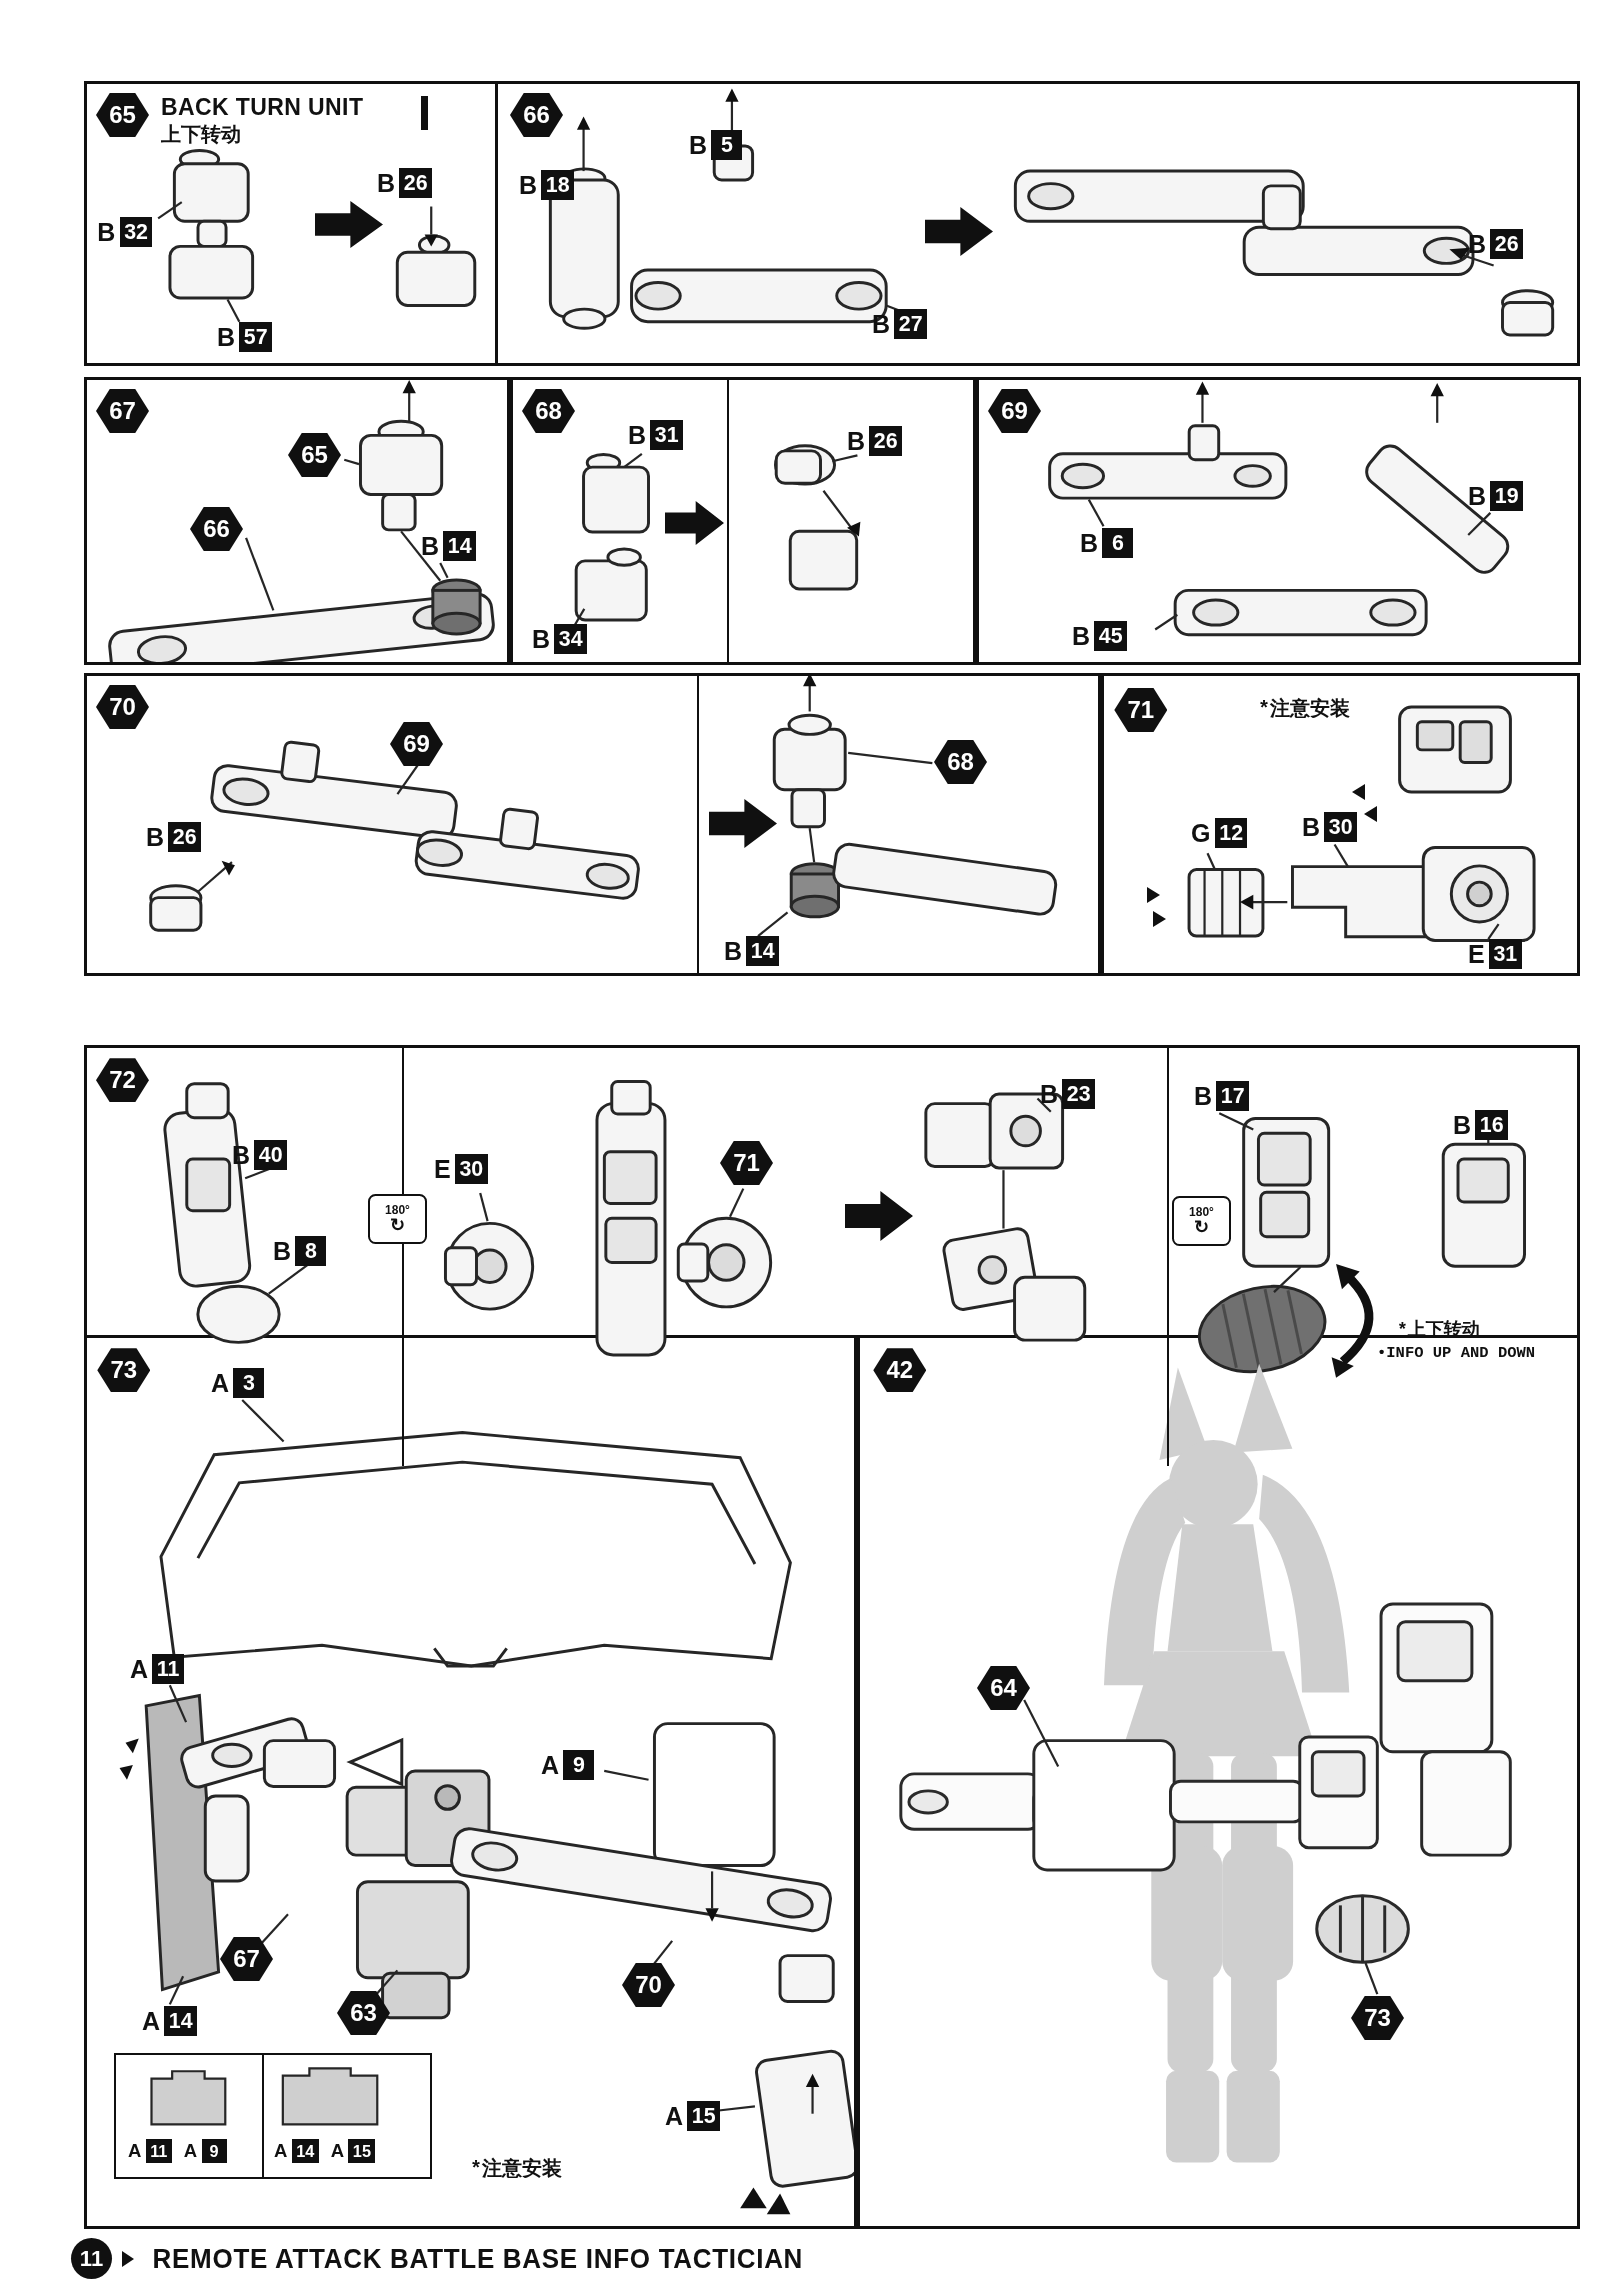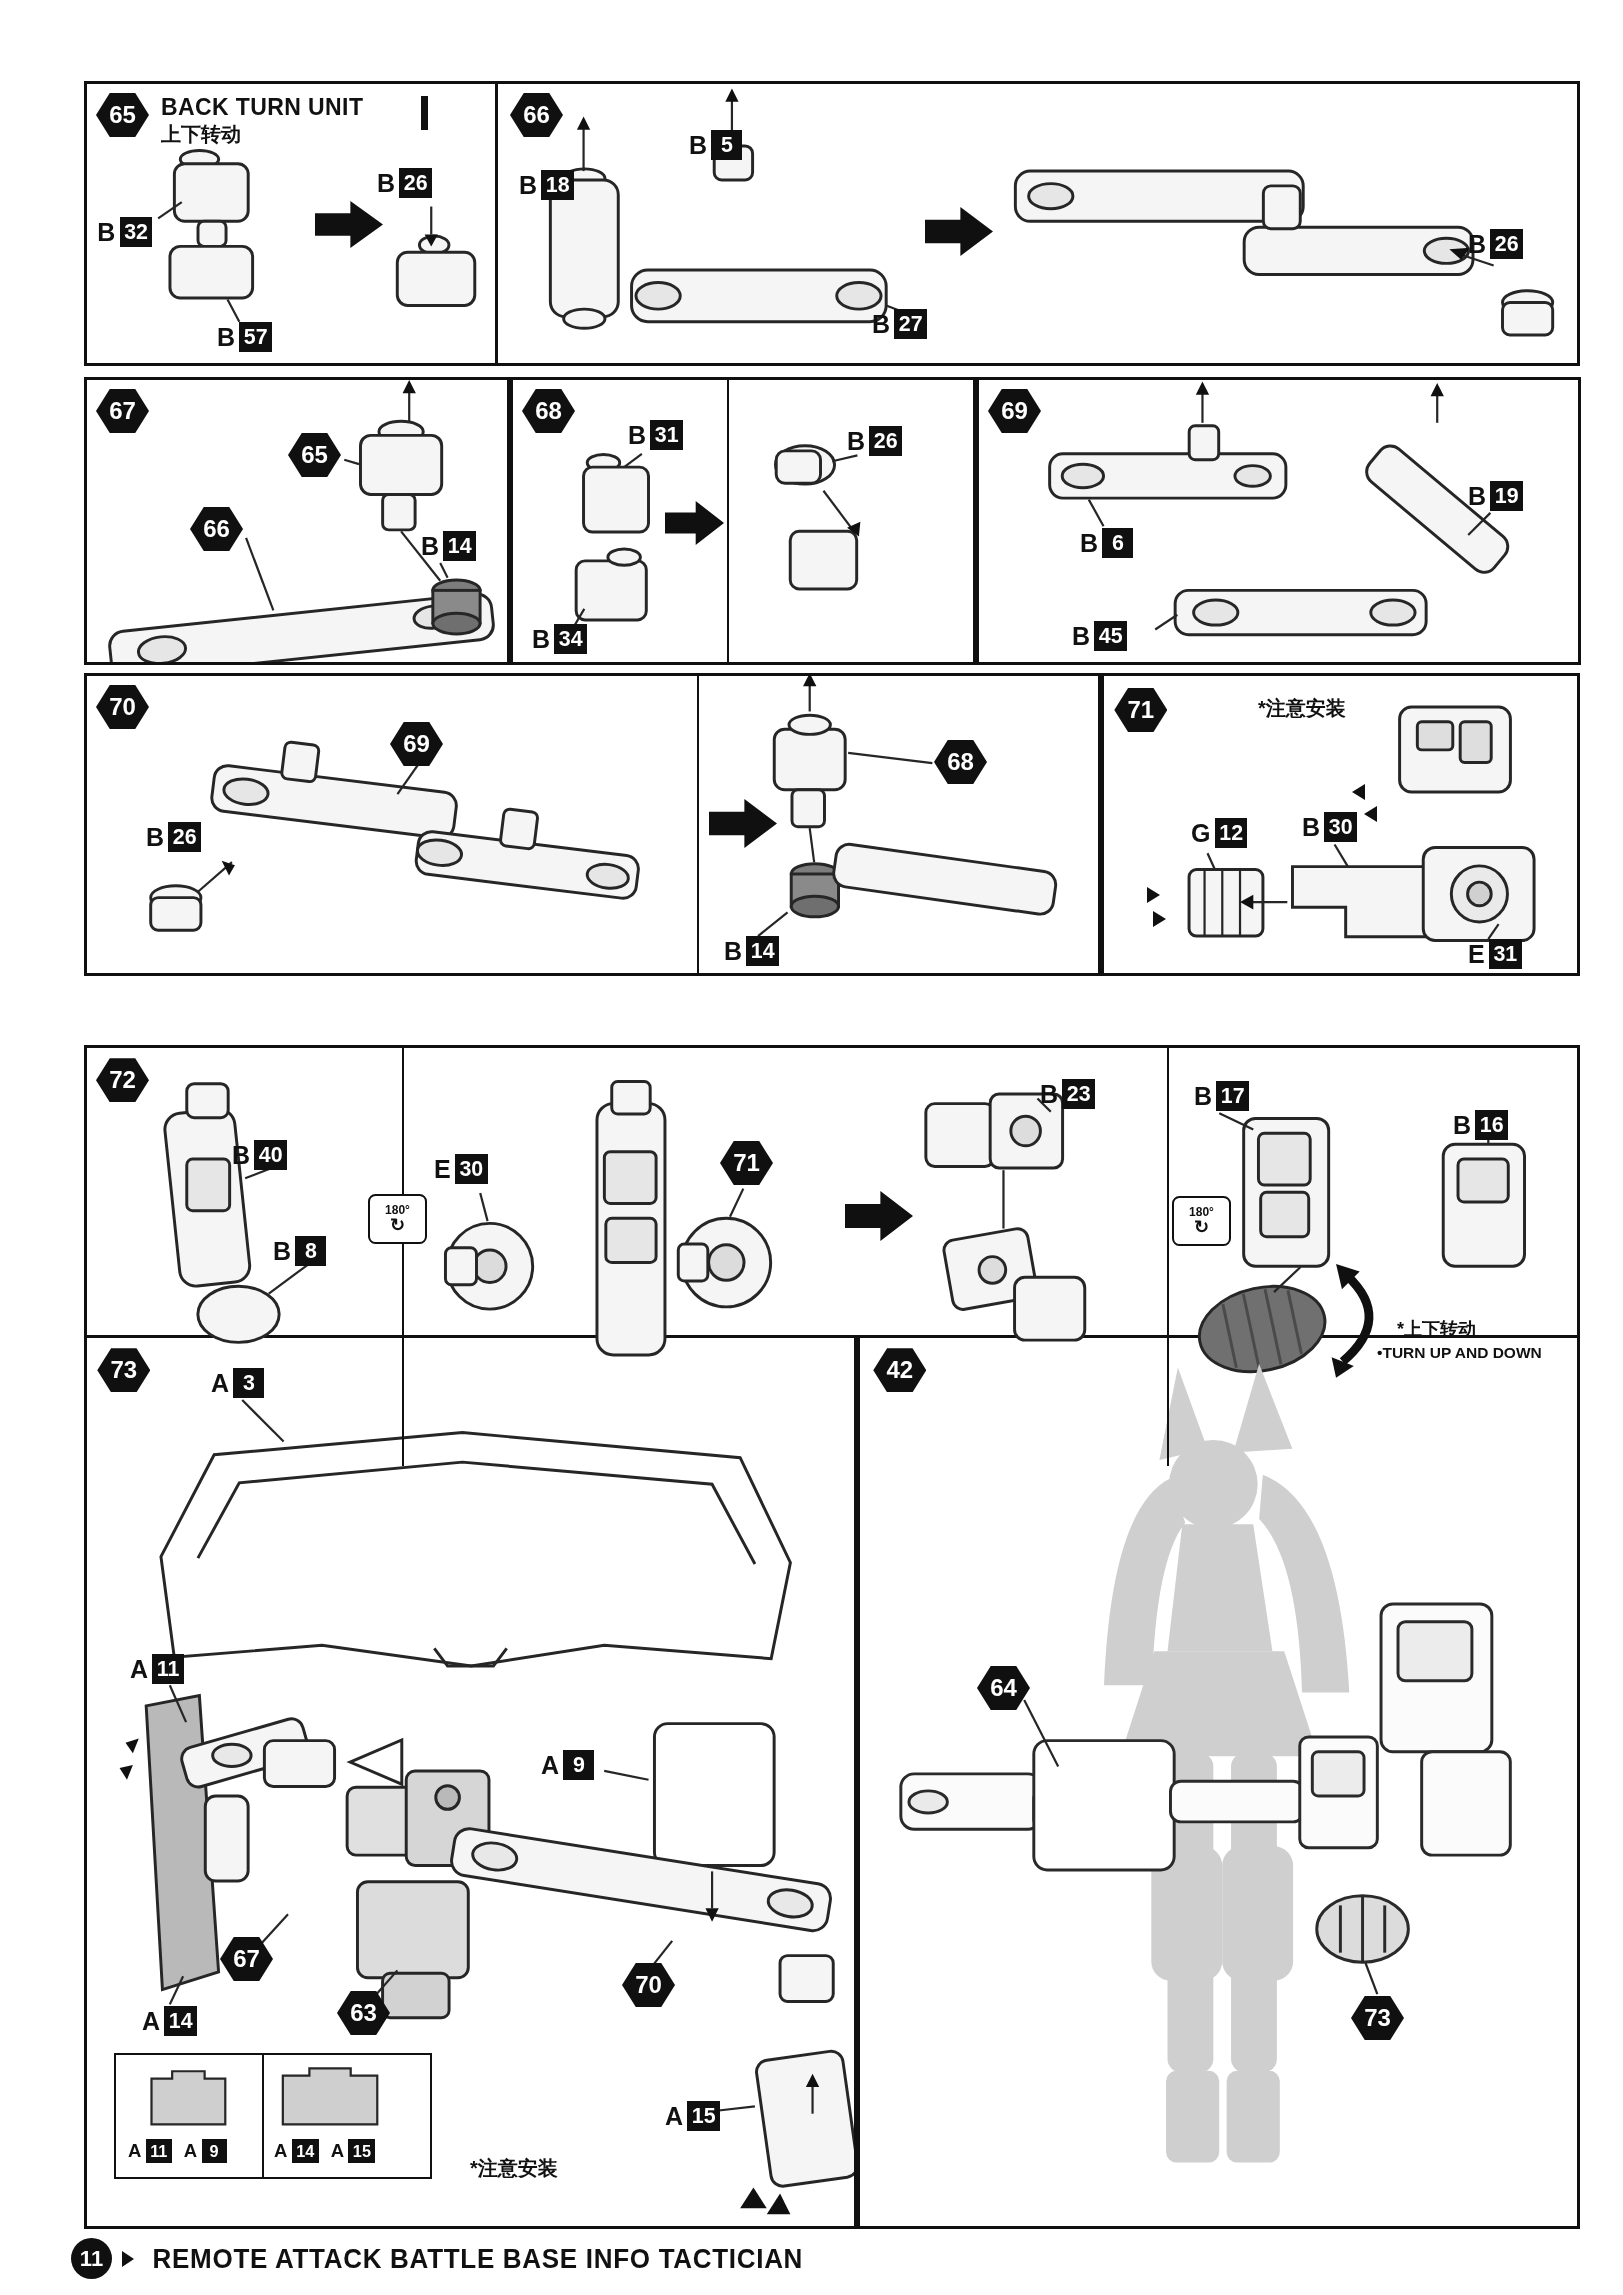--- a/index.html
+++ b/index.html
@@ -8,21 +8,21 @@
   .hex{position:absolute;width:53px;height:44px;background:#101010;color:#fff;font-weight:bold;font-size:24px;display:flex;align-items:center;justify-content:center;clip-path:polygon(26% 0,74% 0,100% 50%,74% 100%,26% 100%,0 50%);z-index:6;}
   .plabel{position:absolute;display:flex;align-items:center;gap:4.4px;font-weight:bold;z-index:6;white-space:nowrap;}
   .pletter{font-size:25px;}
   .pbox{display:inline-flex;align-items:center;justify-content:center;min-width:31px;height:30px;padding:0 4.4px;background:#101010;color:#fff;font-size:21.4px;}
   .plabel.sm .pletter{font-size:18.5px;}
   .plabel.sm .pbox{min-width:25px;height:24px;font-size:16.3px;}
   .bigarrow{position:absolute;background:#101010;clip-path:polygon(0 26%,52% 26%,52% 0,100% 50%,52% 100%,52% 74%,0 74%);z-index:5;}
   .vdiv{position:absolute;top:0;bottom:0;width:2.2px;background:#101010;z-index:2;}
   .title{position:absolute;font-weight:bold;font-size:23px;letter-spacing:0.4px;white-space:nowrap;z-index:6;}
   .subtitle{position:absolute;font-weight:bold;font-size:20px;white-space:nowrap;z-index:6;}
-  .note{position:absolute;font-weight:bold;font-size:20px;white-space:nowrap;z-index:6;}
+  .note{position:absolute;font-weight:bold;font-size:20px;white-space:nowrap;z-index:6;font-family:Liberation Mono, monospace;}
   .note.sm{font-size:15.5px;}
   .tick{position:absolute;width:7.4px;height:34px;background:#101010;z-index:6;}
   .rot{position:absolute;width:59px;height:50px;border:2.2px solid #101010;border-radius:7.4px;background:#fff;display:flex;flex-direction:column;align-items:center;justify-content:center;font-weight:bold;z-index:7;}
   .rot .rlab{font-size:12px;line-height:1.05;}
   .rot .rarr{font-size:18px;line-height:1;}
   .illus{position:absolute;left:0;top:0;z-index:1;}
   .tri{position:absolute;width:0;height:0;border-style:solid;z-index:6;}
   .tri.left{border-width:8.1px 13.3px 8.1px 0;border-color:transparent #101010 transparent transparent;}
   .tri.right{border-width:8.1px 0 8.1px 13.3px;border-color:transparent transparent transparent #101010;}
   .inset{position:absolute;border:2.2px solid #101010;background:#fff;z-index:5;}
@@ -353,21 +353,21 @@
   <span class="rot" style="left:281px;top:146px">
       <span class="rlab">180°</span>
       <span class="rarr">↻</span>
     </span>
   <span class="rot" style="left:1085px;top:148px">
       <span class="rlab">180°</span>
       <span class="rarr">↻</span>
     </span>
   <span class="bigarrow" style="left:758px;top:143px;width:68px;height:50px"></span>
   <span class="note" style="left:1310px;top:269px;font-size:18px">*上下转动</span>
-  <span class="note sm" style="left:1290px;top:296px">•TURN UP AND DOWN</span>
+  <span class="note sm" style="left:1290px;top:296px">•INFO UP AND DOWN</span>
   <svg class="illus" width="1490" height="333" viewBox="0 0 2016 450">
     <g fill="#f5f5f5" stroke="#262626" stroke-width="4">
       <g transform="rotate(-6 160 200)">
           <rect x="115" y="85" width="95" height="235" rx="22"></rect>
         </g>
       <rect x="135" y="48" width="56" height="46" rx="10"></rect>
       <rect x="135" y="150" width="58" height="70" rx="8" fill="#e6e6e6"></rect>
       <ellipse cx="205" cy="360" rx="55" ry="38"></ellipse>
       <circle cx="545" cy="295" r="58"></circle>
       <circle cx="545" cy="295" r="22" fill="#dcdcdc"></circle>

